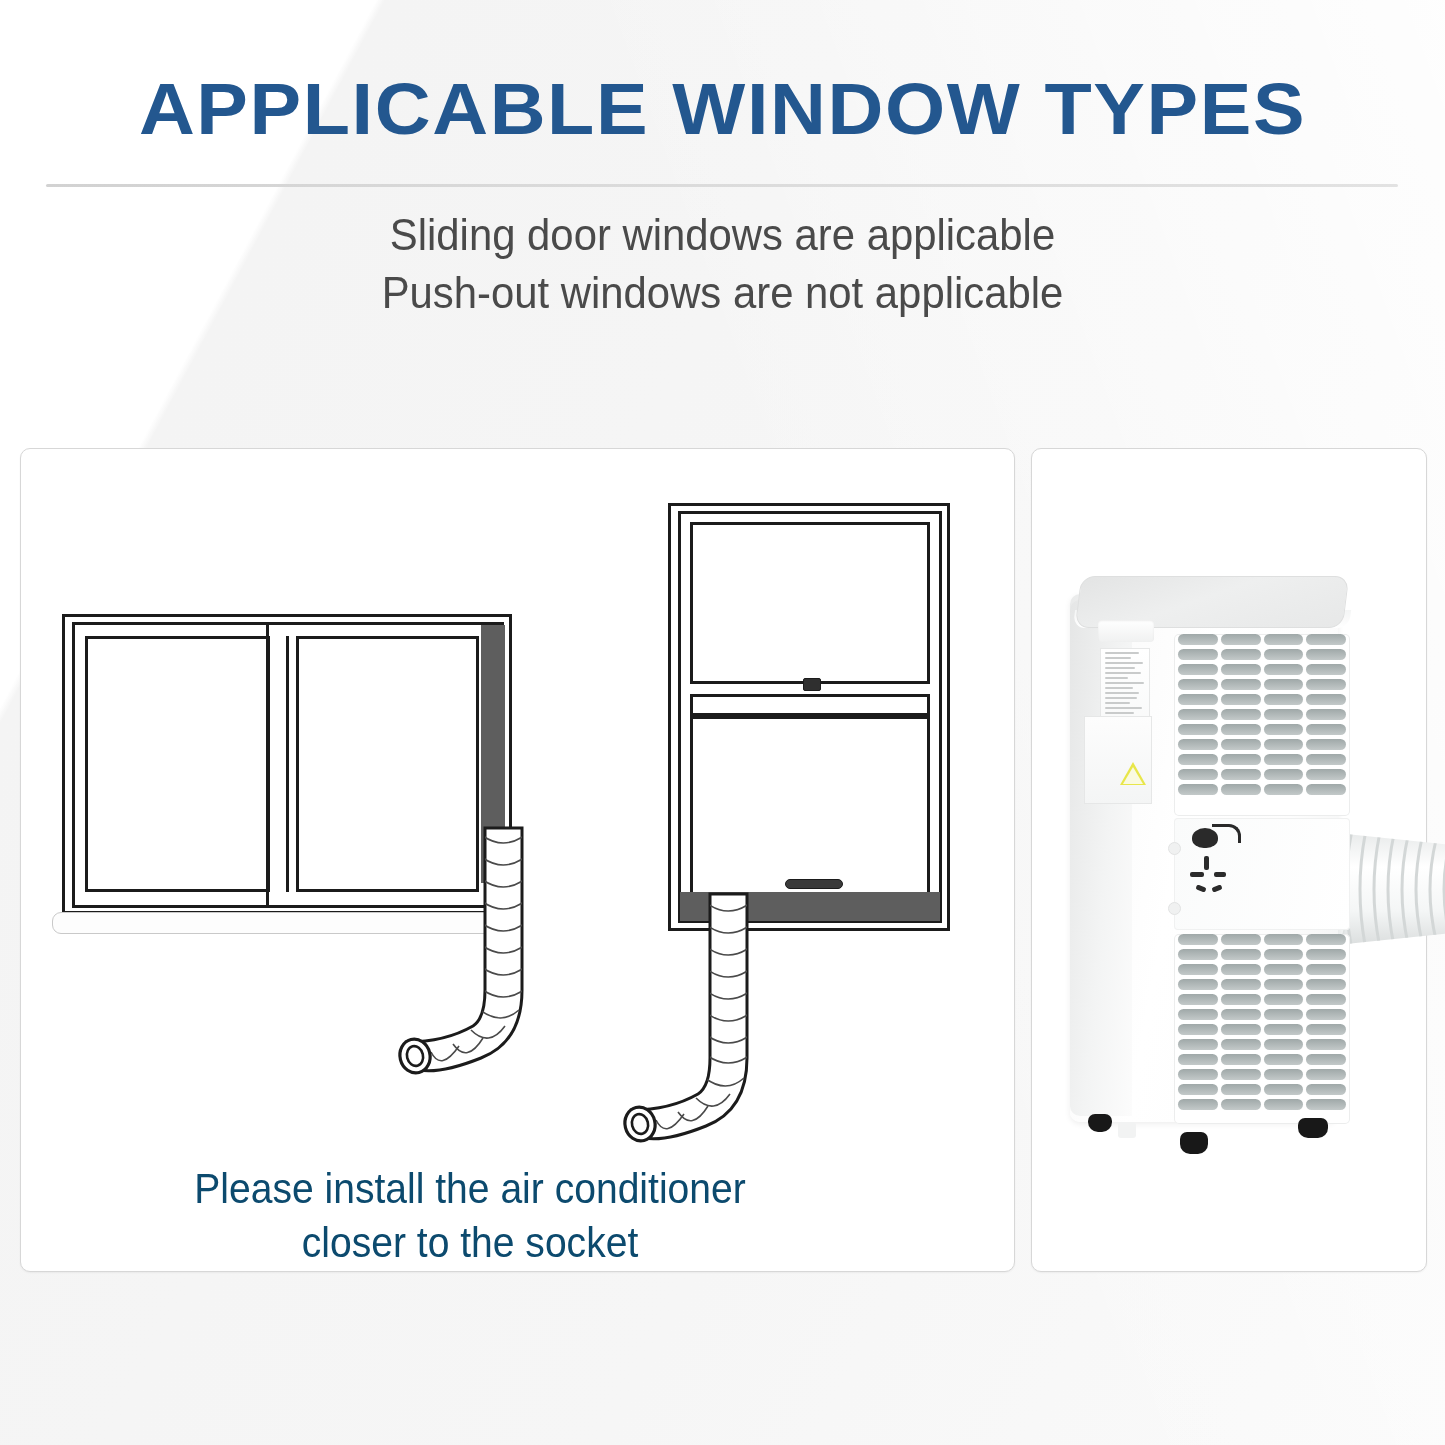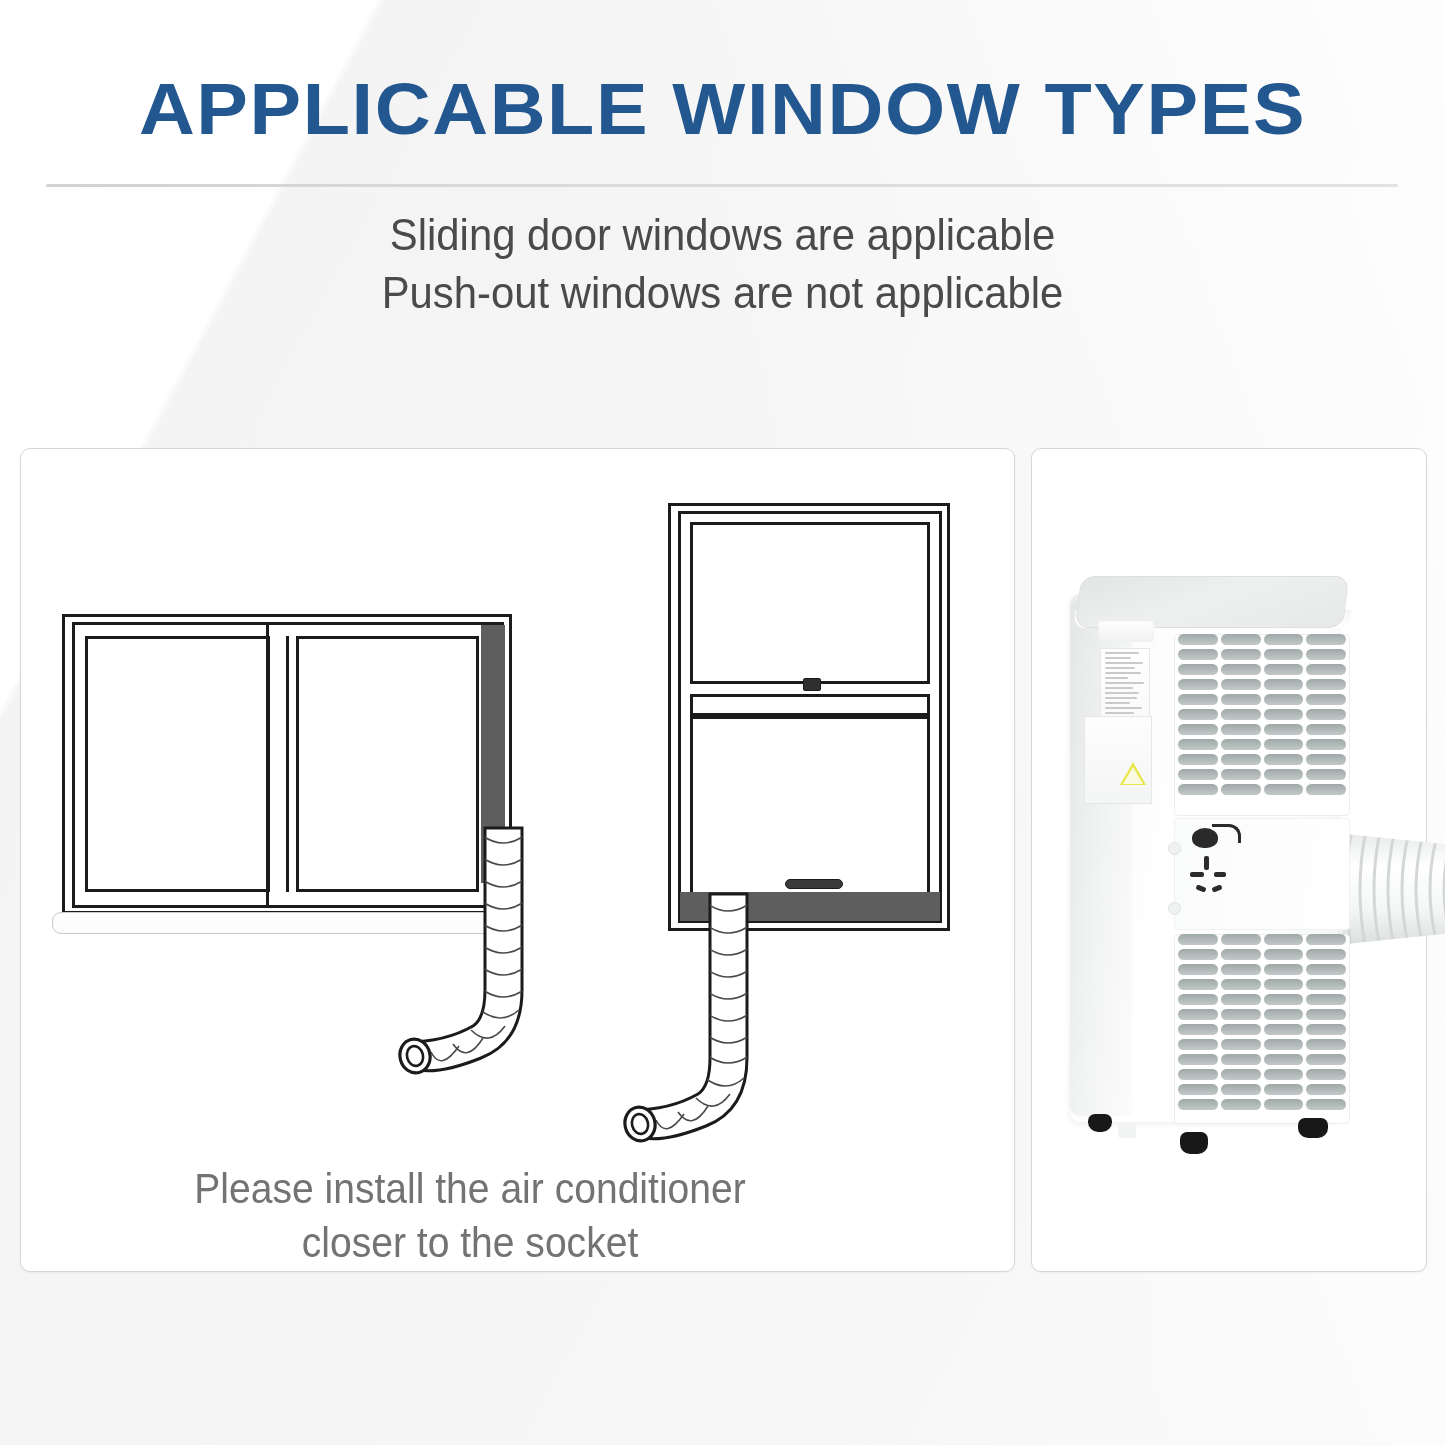--- a/index.html
+++ b/index.html
@@ -131,21 +131,21 @@
   .hose { position: absolute; }
   .hose svg { display: block; overflow: visible; }
 
   
   .panel-caption {
     position: absolute;
     left: 40px;
     top: 1162px;
     width: 860px;
     text-align: center;
-    color: #737373;
+    color: #0c4a6e;
     font-size: 42px;
     line-height: 54px;
     font-family: "Liberation Sans", sans-serif;
   }
   .panel-caption div { transform: scaleX(0.93); }
 
   
   .ac-unit { position: absolute; left: 1062px; top: 566px; width: 330px; height: 600px; }
   .ac-body {
     position: absolute; left: 8px; top: 28px; width: 268px; height: 528px;

